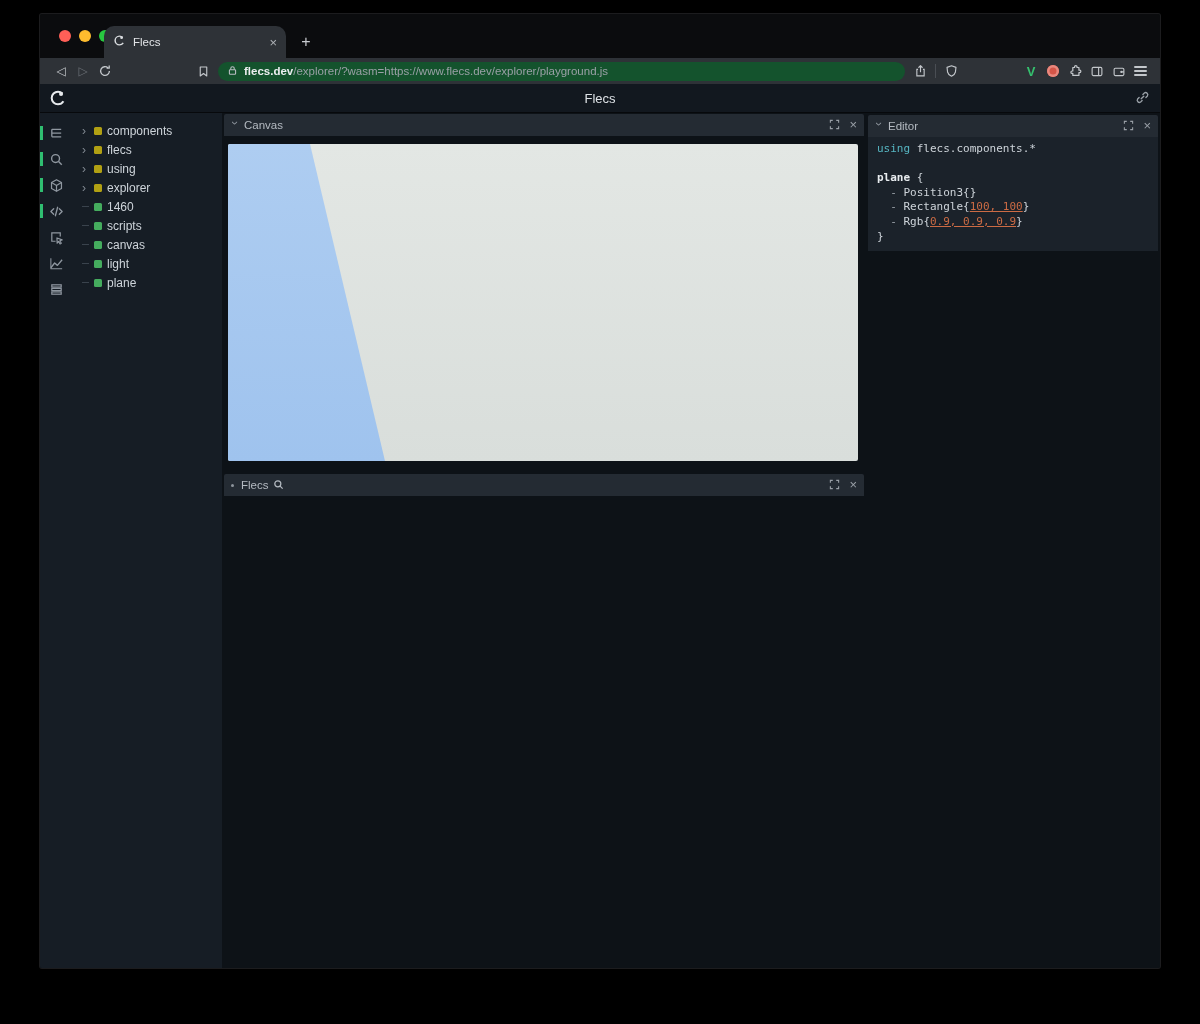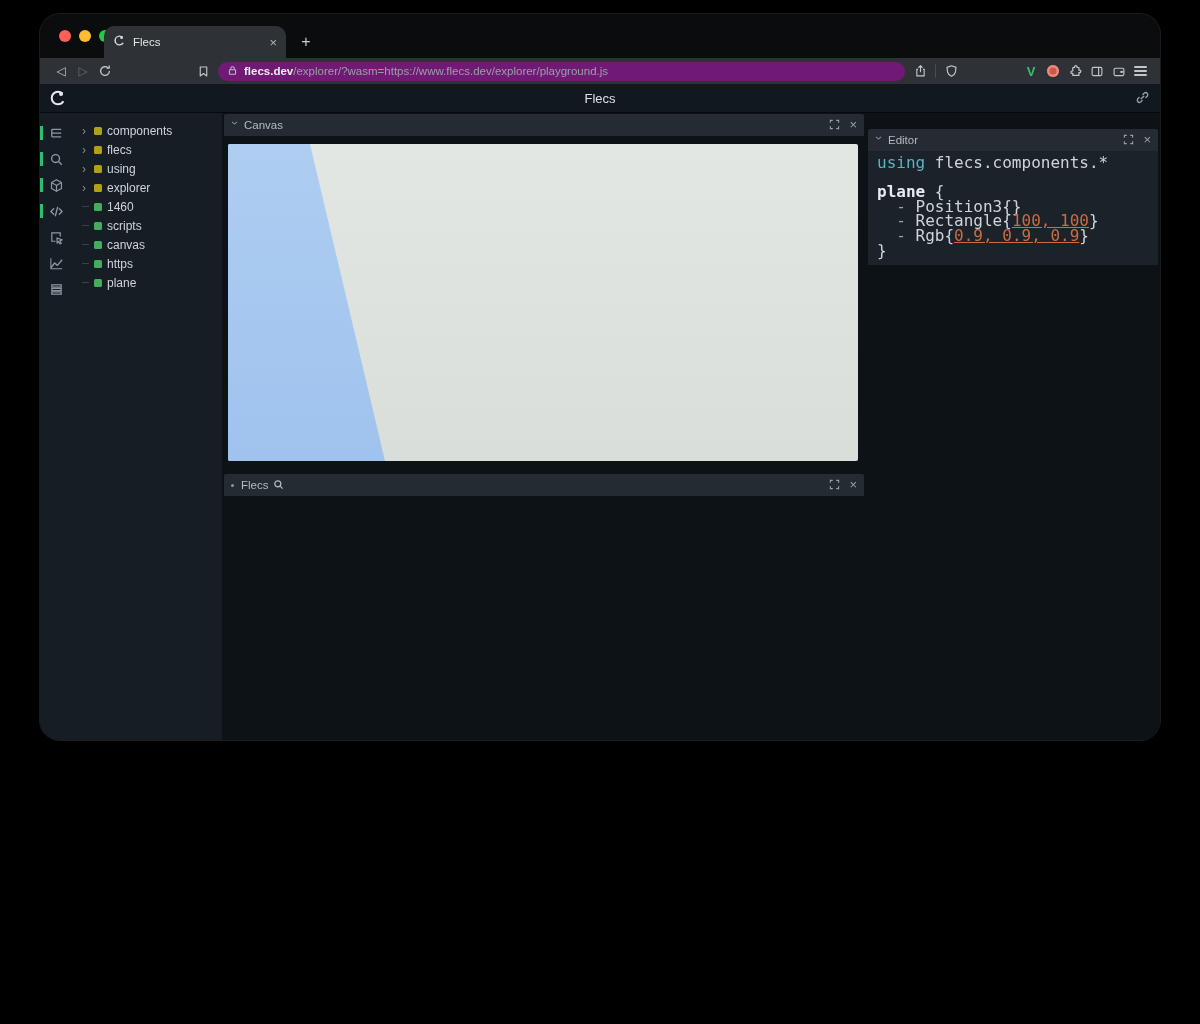--- a/index.html
+++ b/index.html
@@ -1,18 +1,18 @@
 <!DOCTYPE html>
 <html><head>
 <meta charset="utf-8">
 <style>
   html,body{margin:0;padding:0;background:#000;}
   .stage{position:relative;width:1200px;height:1024px;background:#000;overflow:hidden;
          font-family:"Liberation Sans",sans-serif;-webkit-font-smoothing:antialiased;}
-  .window{position:absolute;left:40px;top:14px;width:1120px;height:726px;border-radius:20px;
+  .window{position:absolute;left:40px;top:14px;width:1120px;height:954px;border-radius:2px;
           overflow:hidden;background:#0e1318;box-shadow:0 0 0 1px #1c1c1e;}
 
   
   .tabstrip{position:relative;height:44px;background:#0b0c0e;}
   .traffic{position:absolute;left:19px;top:16px;display:flex;gap:8px;}
   .tl{width:12px;height:12px;border-radius:50%;}
   .tl.red{background:#ff5f57}.tl.yellow{background:#febc2e}.tl.green{background:#28c840}
   .tab{position:absolute;left:64px;bottom:0;width:182px;height:32px;background:#2e3237;
        border-radius:10px 10px 0 0;display:flex;align-items:center;padding:0 9px;box-sizing:border-box;gap:7px;}
   .tab-title{font-size:11.5px;color:#e2e4e7;flex:1;}
@@ -21,21 +21,21 @@
           display:flex;align-items:center;justify-content:center;}
 
   
   .navbar{height:26px;background:#2e3237;display:flex;align-items:center;padding:0 10px;box-sizing:border-box;}
   .navbtn{width:22px;height:20px;display:flex;align-items:center;justify-content:center;color:#c3c7cb;
           font-size:12px;flex:none;}
   .navbtn.dim{color:#696e74;}
   .navbtn svg{display:block;}
   .spacer1{width:76px;flex:none;}
   .spacer2{width:58px;flex:none;}
-  .urlbar{flex:1;height:19px;background:#701a75;border-radius:10px;display:flex;align-items:center;
+  .urlbar{flex:1;height:19px;background:#14532d;border-radius:10px;display:flex;align-items:center;
           padding:0 9px;gap:6px;margin:0 4px;min-width:0;}
   .url{font-size:11.5px;color:#9aa0a6;white-space:nowrap;overflow:hidden;}
   .url b{color:#eceef0;font-weight:700;}
   .vdiv{width:1px;height:14px;background:#4a4e54;margin:0 4px;flex:none;}
   .ext{width:22px;height:20px;display:flex;align-items:center;justify-content:center;flex:none;}
   .ext.v{color:#35c06e;font-weight:700;font-size:13px;}
   .red-ext .dotinner{width:12px;height:12px;border-radius:50%;background:#d45548;box-shadow:inset 0 0 0 2.5px #e8887e;}
   .burger{width:20px;height:20px;display:flex;align-items:center;justify-content:center;flex:none;}
   .burger i{display:block;width:13px;height:1.6px;background:#c3c7cb;border-radius:1px;
             box-shadow:0 -4px 0 #c3c7cb,0 4px 0 #c3c7cb;}
@@ -67,23 +67,23 @@
   .phead{height:22px;background:#242b33;border-radius:2px 2px 0 0;display:flex;align-items:center;
          padding:0 7px;box-sizing:border-box;gap:5px;color:#b4bac1;font-size:11.5px;}
   .chev{display:inline-block;transform:rotate(90deg);color:#8d949c;font-size:12px;line-height:8px;width:8px;}
   .phead-btns{margin-left:auto;display:flex;align-items:center;gap:9px;color:#9aa0a7;}
   .pclose{font-size:13px;line-height:12px;color:#9aa0a7;}
   .bullet{width:3px;height:3px;border-radius:50%;background:#8d949c;margin-right:2px;}
 
   .canvas-panel{position:absolute;left:2px;top:1px;width:640px;}
   .viewport{margin:8px 0 0 4px;width:630px;height:317px;border-radius:2px;overflow:hidden;}
   .search-panel{position:absolute;left:2px;top:361px;width:640px;}
-  .editor-panel{position:absolute;left:646px;top:16px;width:290px;}
+  .editor-panel{position:absolute;left:646px;top:2px;width:290px;}
   .code{background:#1b222a;padding:5px 9px 7px 9px;font-family:"DejaVu Sans Mono",monospace;
-        font-size:16px;line-height:14.6px;min-height:93px;}
+        font-size:11px;line-height:14.6px;min-height:93px;}
   .code-line{white-space:pre;}
   .tok-kw{color:#56b6c2;}
   .tok-p{color:#ced4da;}
   .tok-ent{color:#e8ecef;font-weight:700;}
   .tok-num{color:#cc6b44;text-decoration:underline;}
   .tok-dim{color:#9aa1a8;}
 </style>
 </head>
 <body>
 
@@ -268,21 +268,21 @@
             <span class="tree-label">scripts</span>
           </div>
           <div class="tree-row">
             <span class="tree-guide"></span>
             <span class="tree-square" style="background: rgb(69, 172, 94);"></span>
             <span class="tree-label">canvas</span>
           </div>
           <div class="tree-row">
             <span class="tree-guide"></span>
             <span class="tree-square" style="background: rgb(69, 172, 94);"></span>
-            <span class="tree-label">https</span>
+            <span class="tree-label">light</span>
           </div>
           <div class="tree-row">
             <span class="tree-guide"></span>
             <span class="tree-square" style="background: rgb(69, 172, 94);"></span>
             <span class="tree-label">plane</span>
           </div>
         </div>
 
       <div class="content">
 

